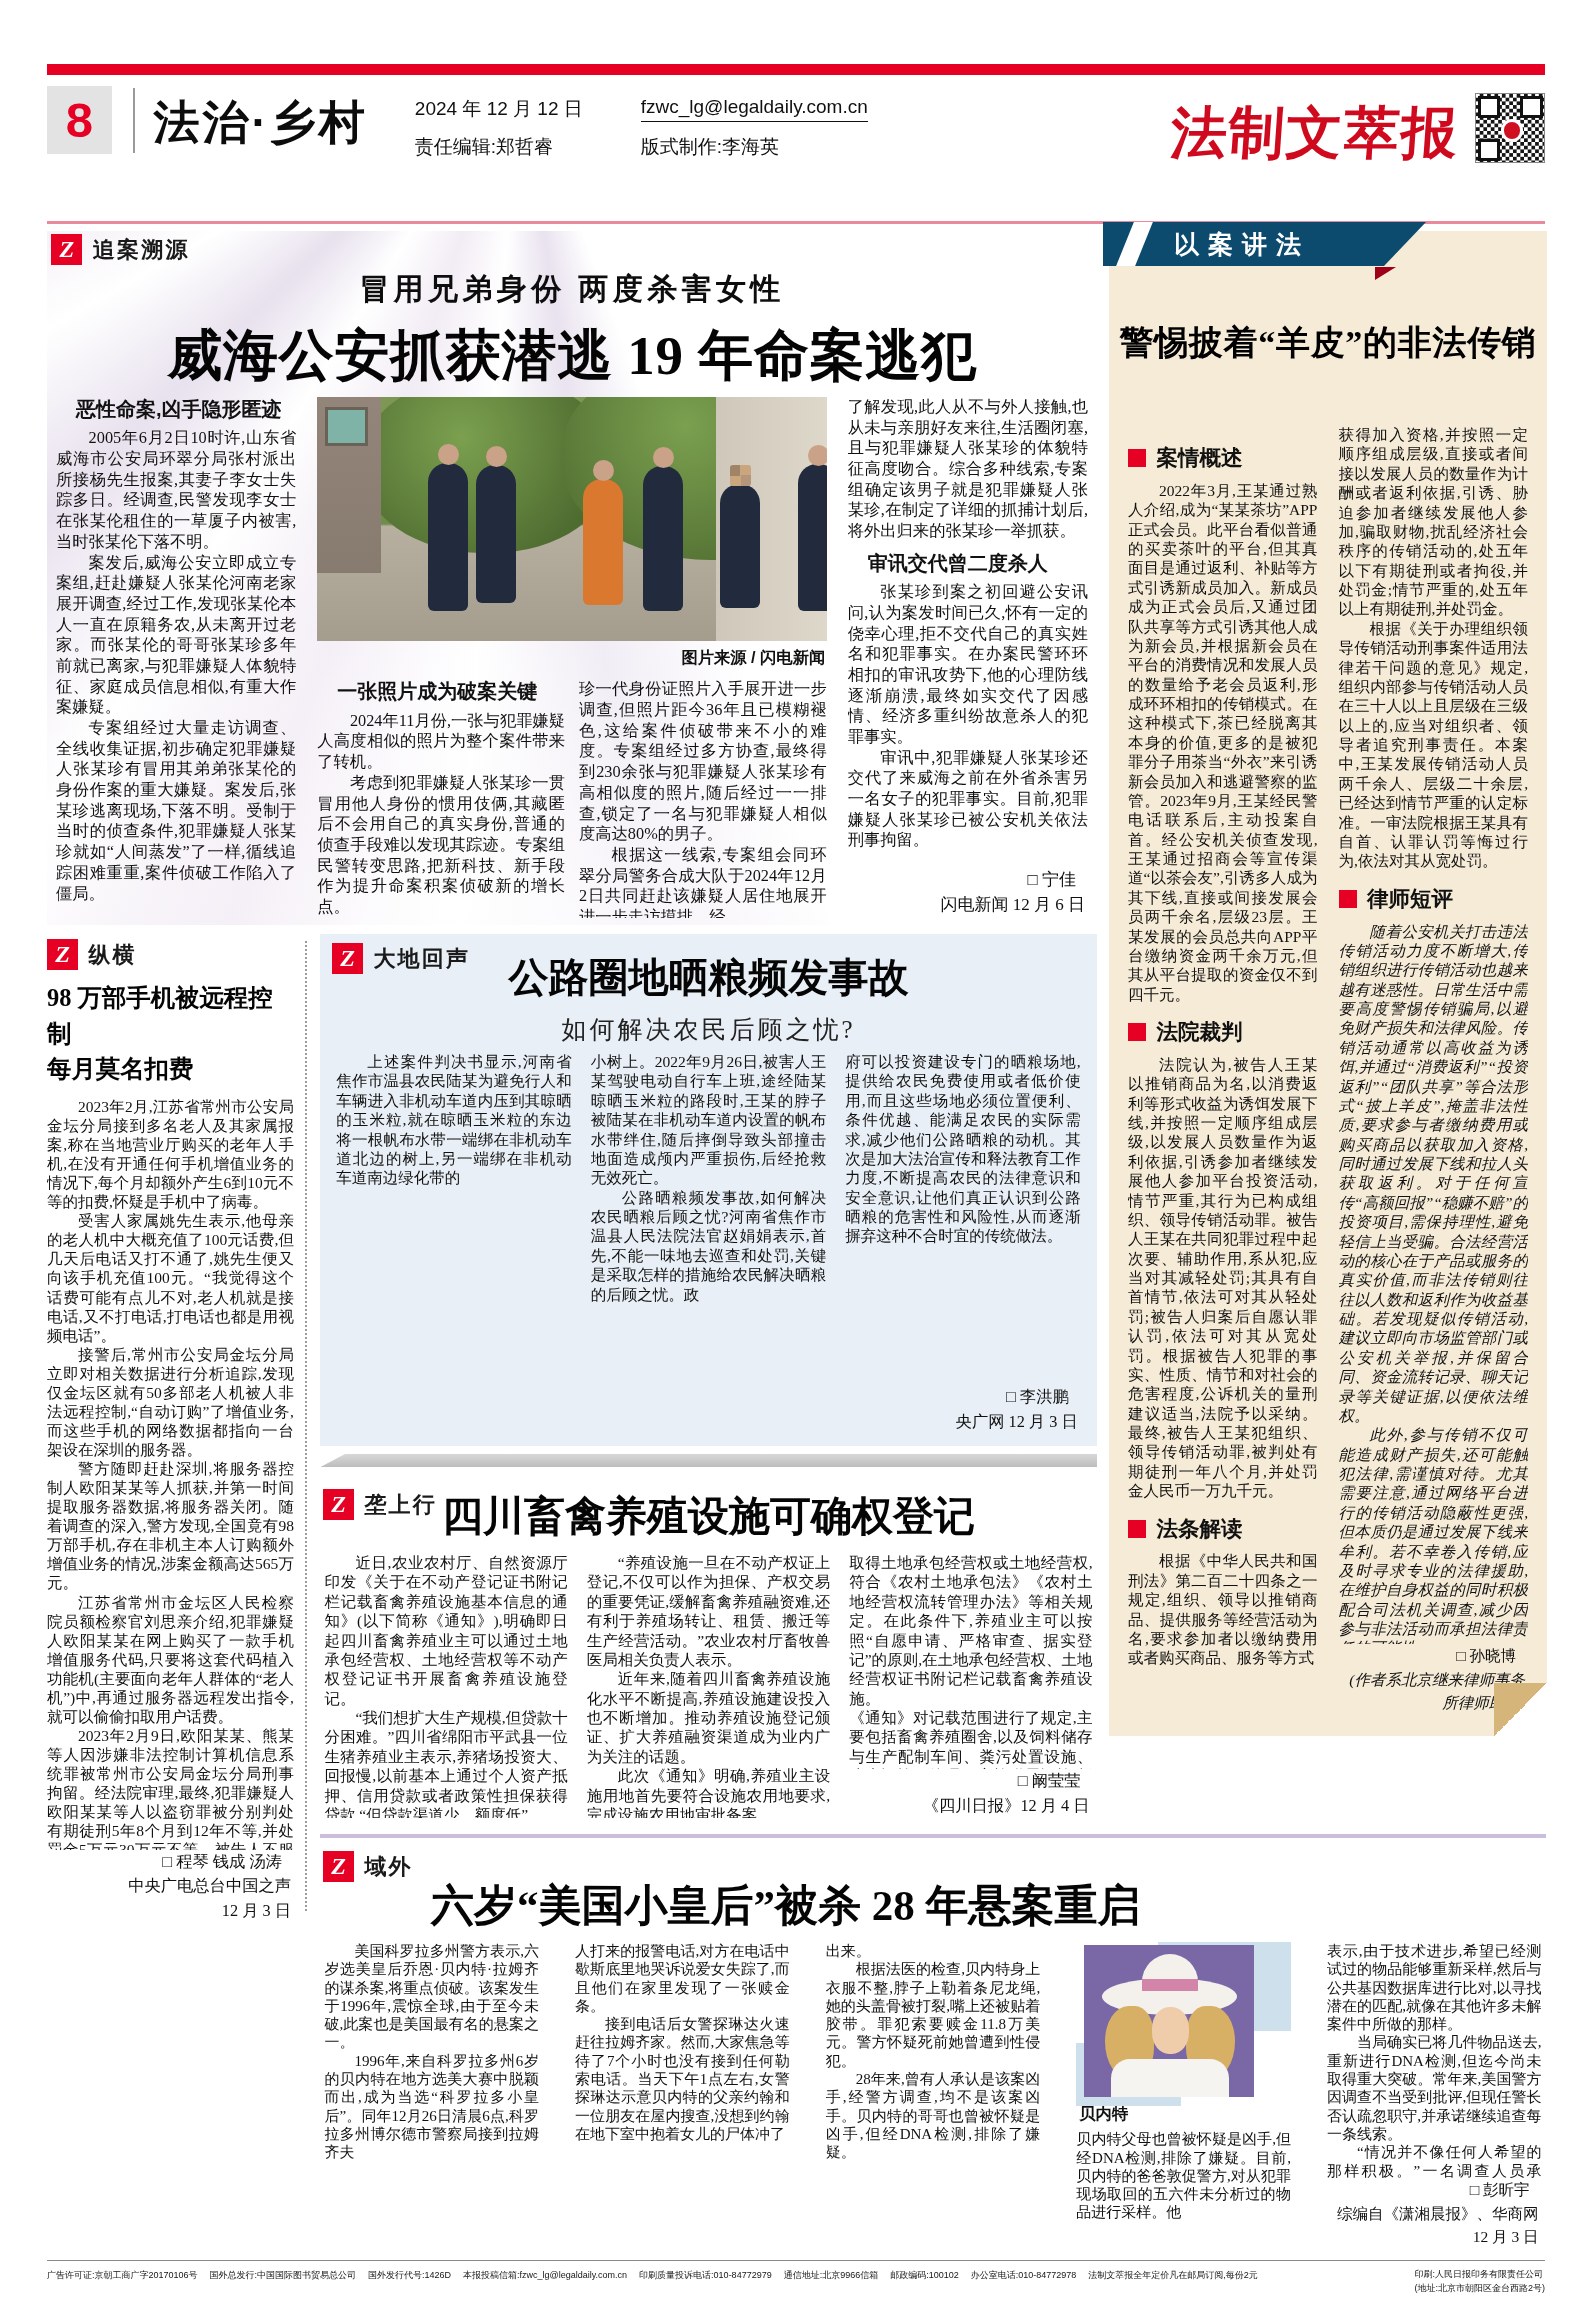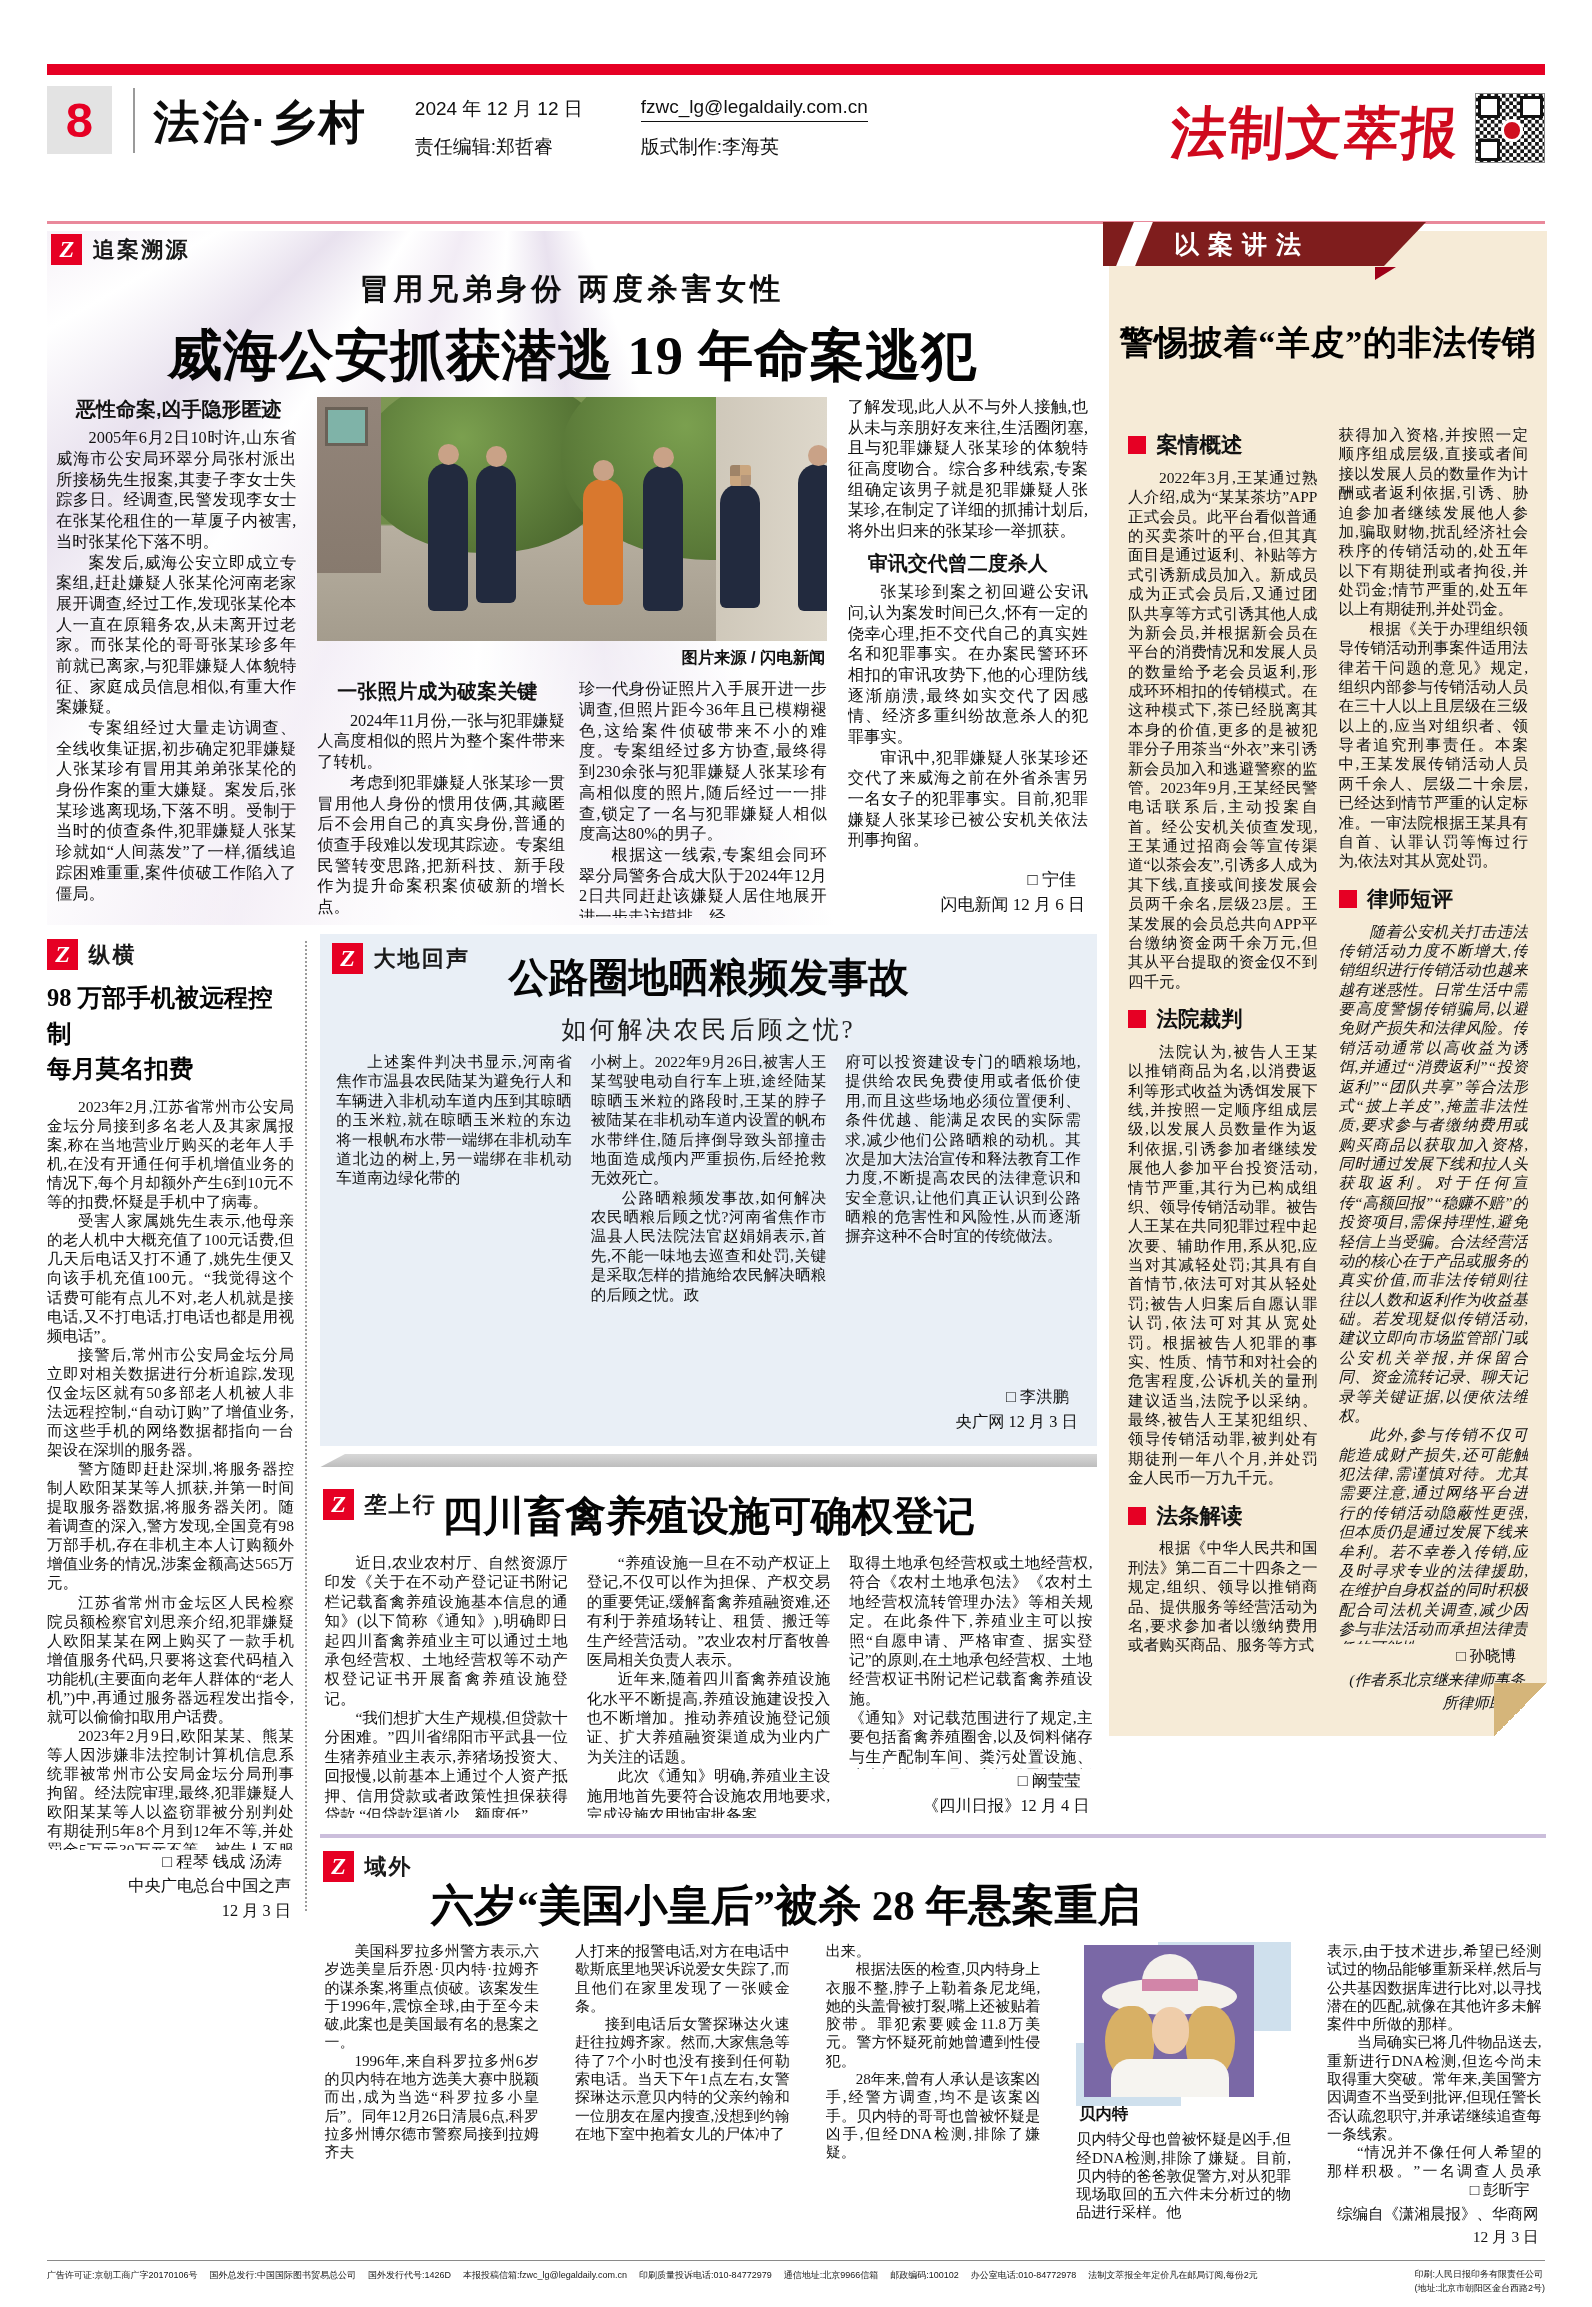--- a/index.html
+++ b/index.html
@@ -72,34 +72,34 @@
   .f2{left:159px;height:138px;bottom:38px;}
   .f3{left:266px;height:126px;background:#d9782e;bottom:36px;}
   .f4{left:326px;height:145px;}
   .f5{left:403px;height:124px;bottom:33px;}
   .f5::before{background:conic-gradient(#caa67f 25%,#b5967a 0 50%,#caa67f 0 75%,#9f8468 0);border-radius:3px;}
   .f6{left:481px;height:147px;}
   .photo-cap{text-align:right;font-family:"Liberation Sans","DejaVu Sans",sans-serif;font-size:16.3px;font-weight:600;margin:6px 1.5px 7.4px 0;}
 
   
   #sidebar{position:absolute;left:1109px;top:231px;width:438px;height:1505px;background:#f6ebd7;}
-  .ribbon{position:absolute;left:-6px;top:-9px;width:323px;height:44px;background:#7f1d1d;
+  .ribbon{position:absolute;left:-6px;top:-9px;width:323px;height:44px;background:#0c4a6e;
     clip-path:polygon(0 0,100% 0,87% 100%,0 100%);display:flex;align-items:center;}
   .ribbon .notch{position:absolute;left:22px;top:0;width:19px;height:100%;background:#ffffff;transform:skewX(-22deg);}
   .ribbon .rtxt{margin-left:71px;color:#fff;font-family:"Liberation Sans","DejaVu Sans",sans-serif;
     font-size:25px;font-weight:700;letter-spacing:9px;}
   .ribbon-fold{position:absolute;left:266px;top:36px;border-top:13.3px solid #9d0018;border-right:21px solid transparent;}
   .sb-title{text-align:center;font-size:34px;font-weight:900;margin-top:89px;letter-spacing:0.7px;color:#000000;}
   .sb-body{position:absolute;left:19px;right:19px;top:194px;bottom:22px;display:flex;gap:21px;}
   .sb-col{flex:1;overflow:hidden;font-size:15.5px;line-height:1.25;}
   .sb-col-r{flex:1;display:flex;flex-direction:column;overflow:hidden;font-size:15.5px;line-height:1.25;}
   .sb-col-r .flow{flex:1;overflow:hidden;}
   .sb-h{font-family:"Liberation Sans","DejaVu Sans",sans-serif;font-weight:700;font-size:21.5px;
     display:flex;align-items:center;gap:10.4px;margin:15px 0 9px;text-indent:0;}
-  .sb-h.first{margin-top:7px;}
+  .sb-h.first{margin-top:20px;}
   .sb-h::before{content:'';width:18px;height:18px;background:#e60024;flex:0 0 auto;}
   .kai{font-style:italic;}
   .dog{position:absolute;right:0;bottom:0;width:53px;height:53px;background:#fff;}
   .dog::before{content:'';position:absolute;inset:0;background:linear-gradient(135deg,#d5b57a 50%,rgba(0,0,0,0) 50%);}
 
   
   #zongheng{position:absolute;left:47px;top:939px;width:247px;height:984px;display:flex;flex-direction:column;}
   .zh-title{font-size:24.4px;font-weight:900;line-height:1.45;margin-top:10.4px;color:#050505;}
   #zongheng .flow{flex:1;overflow:hidden;font-size:15.5px;line-height:1.23;margin-top:10.4px;}
   #zh-divider{position:absolute;left:305px;top:941px;height:970px;border-left:2.2px dotted #9a9a9a;}

